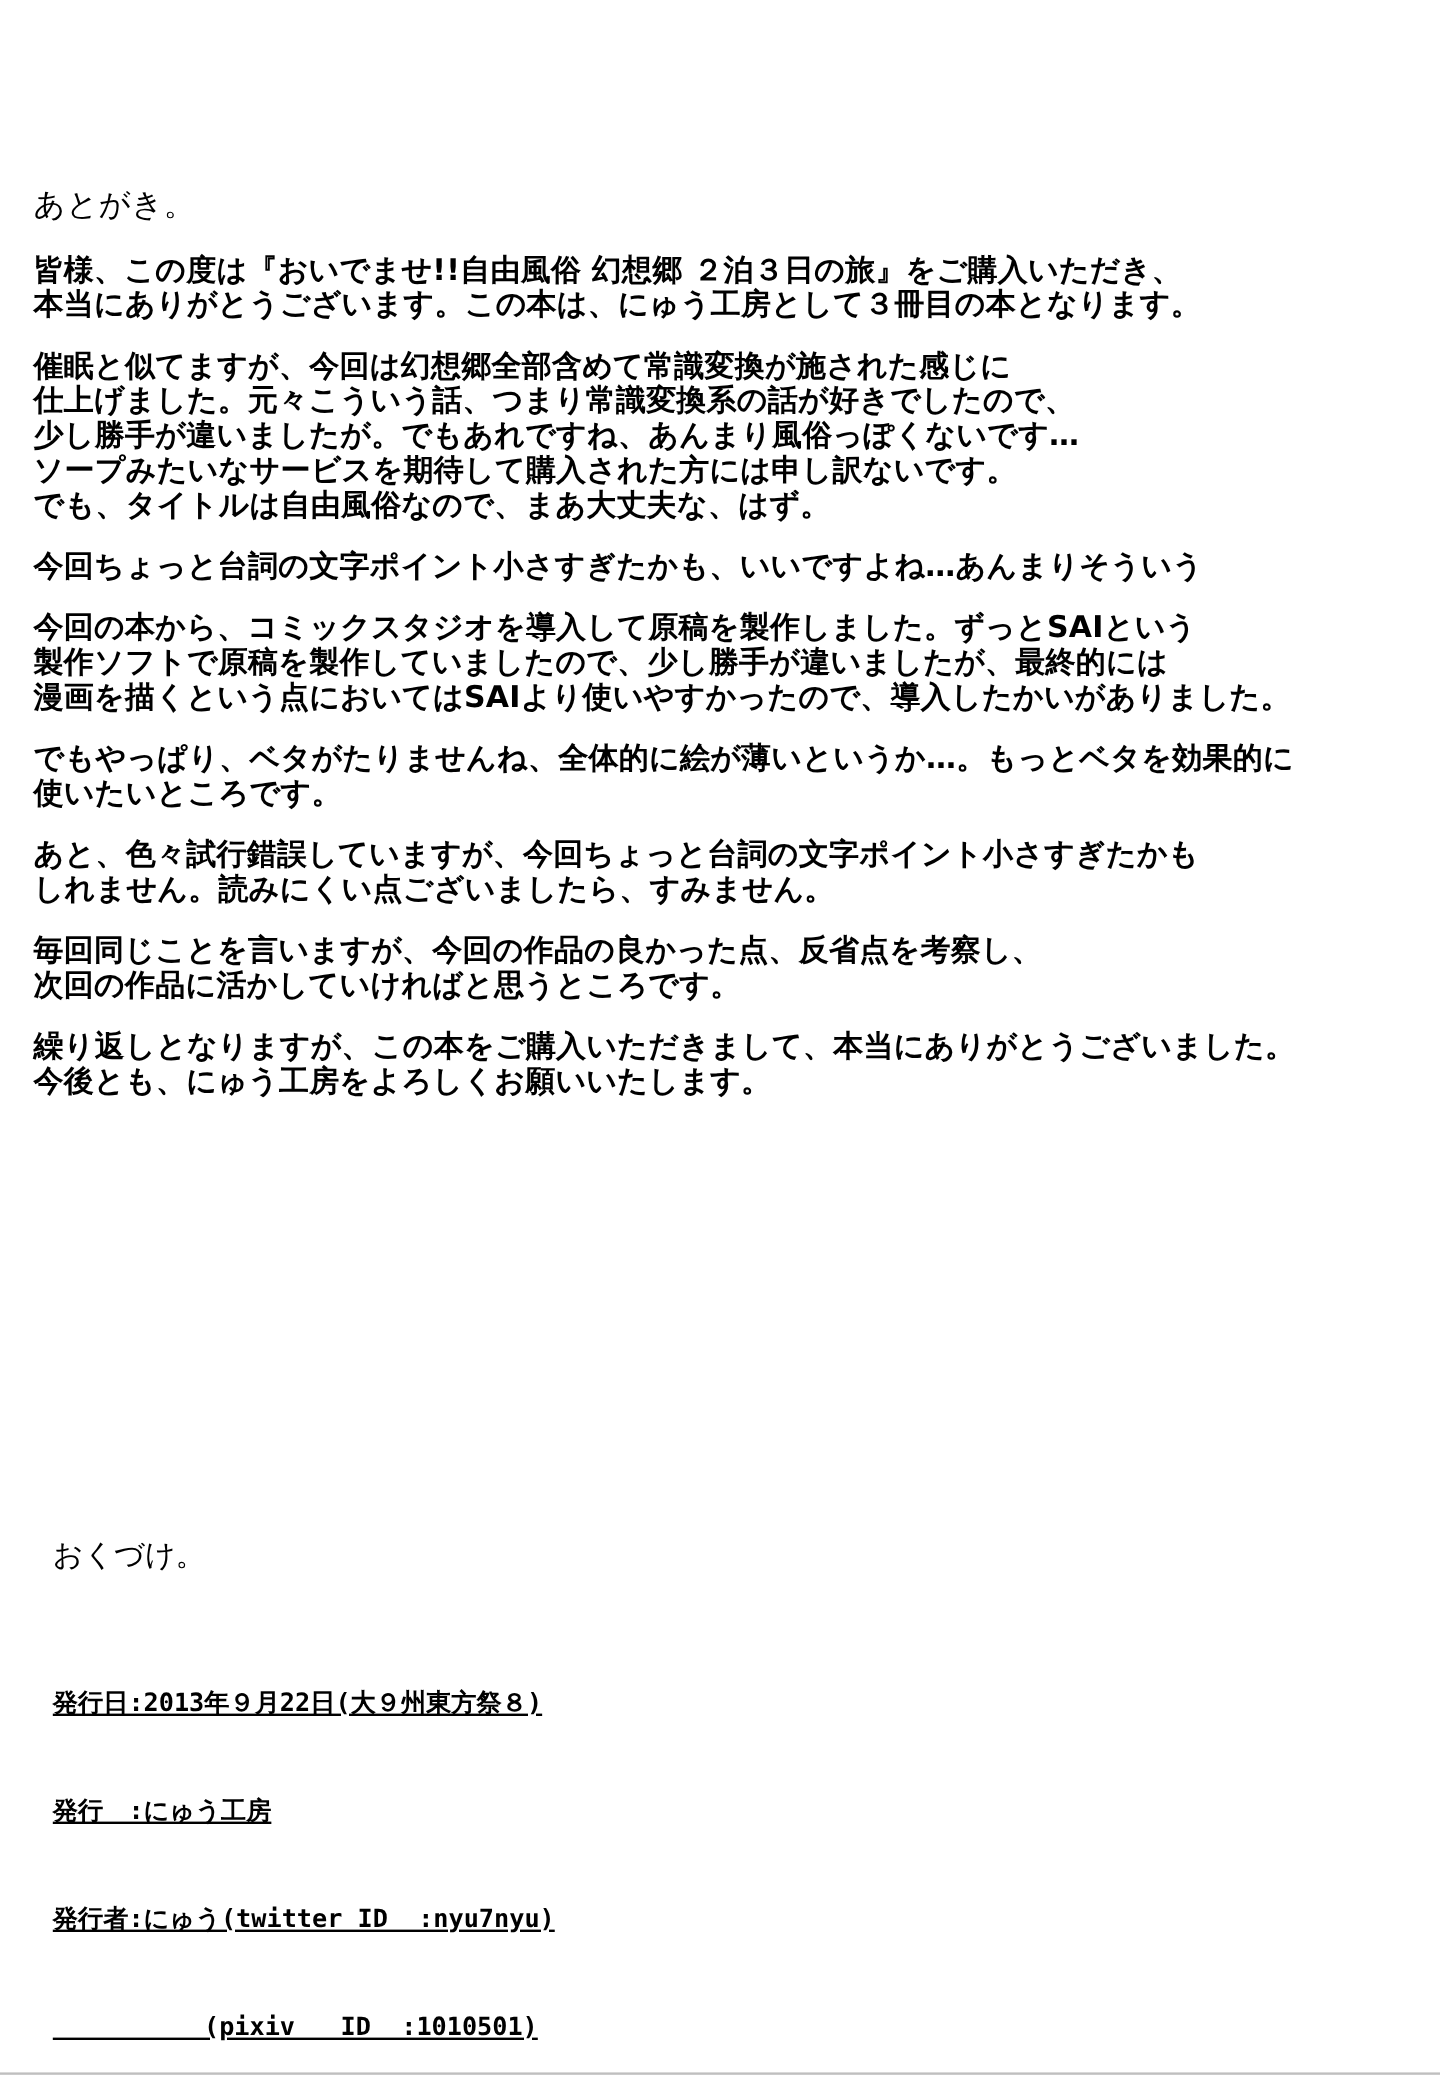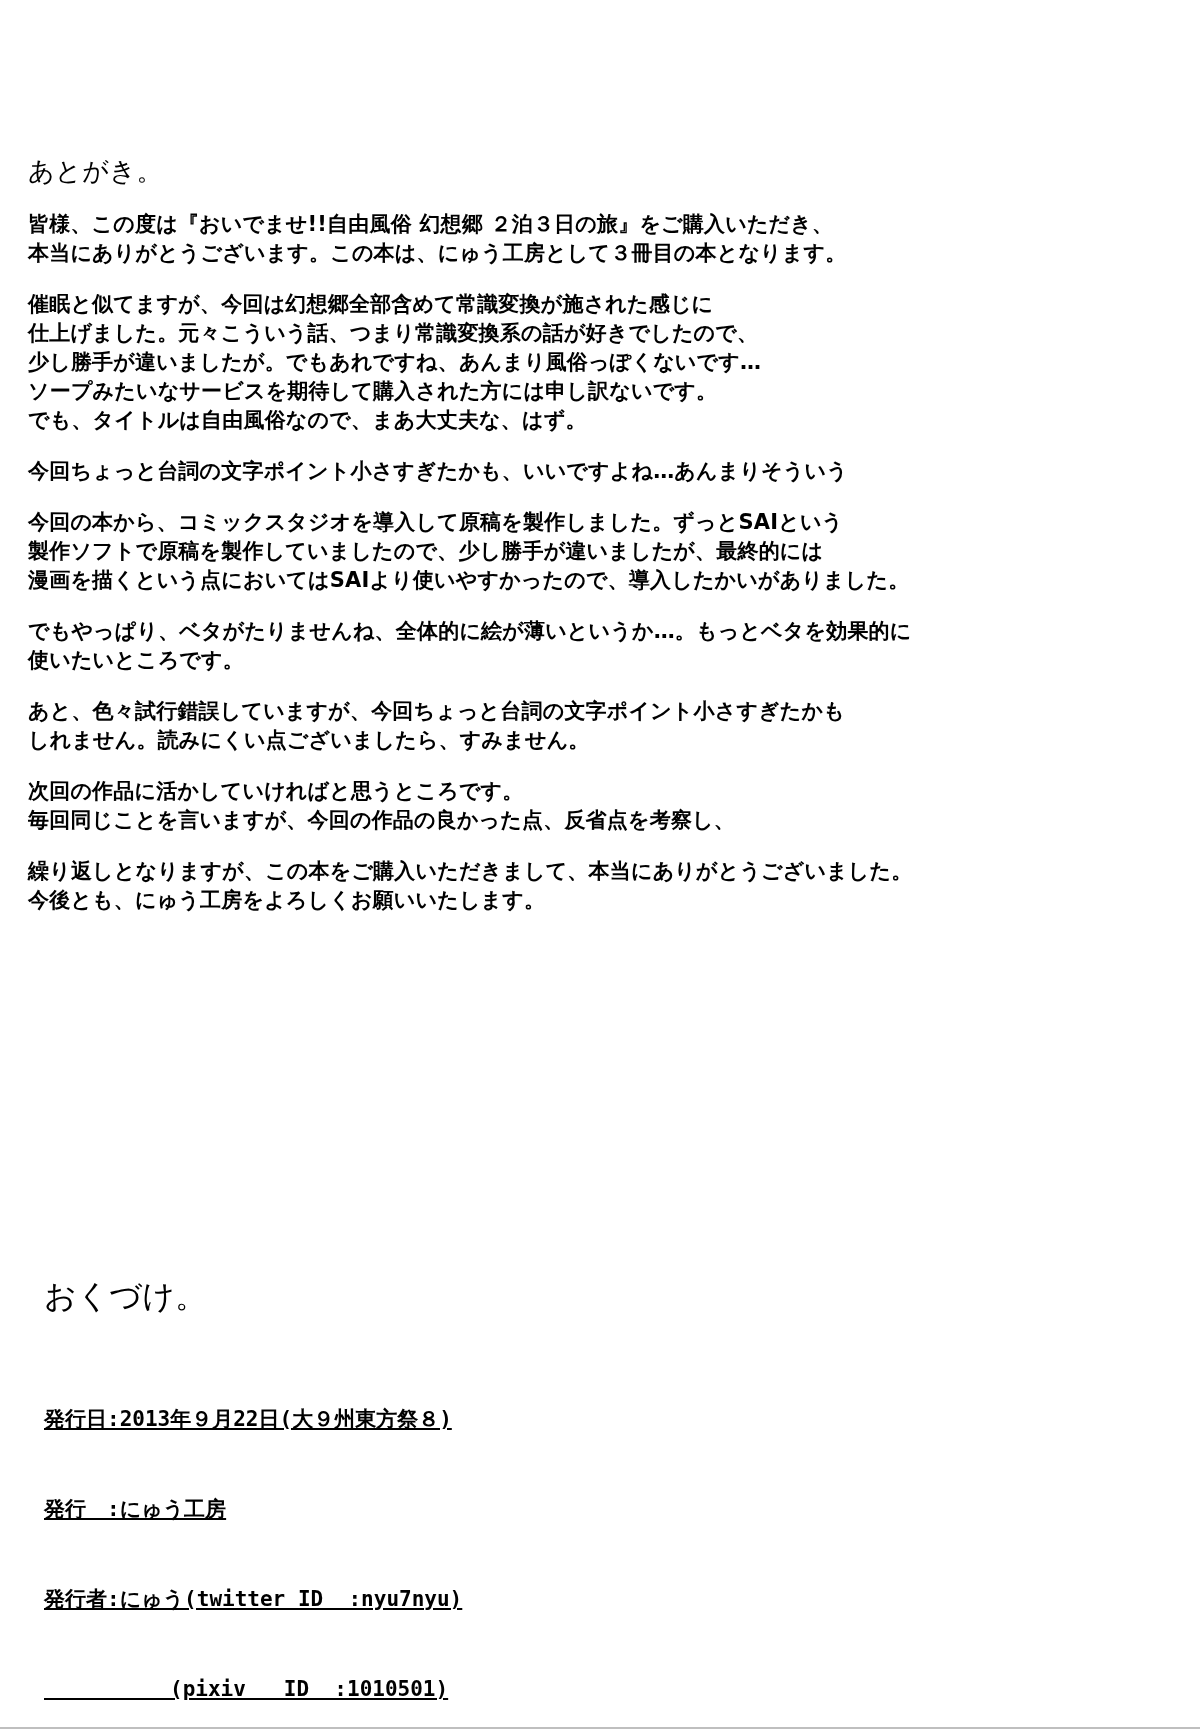--- a/index.html
+++ b/index.html
@@ -35,35 +35,35 @@
     margin: 0 0 22px 0;
     font-weight: 400;
   }
   .para {
     margin: 0 0 22px 0;
   }
   .para:last-child {
     margin-bottom: 0;
   }
   .line {
-    font-size: 21px;
+    font-size: 25px;
     line-height: 29px;
     letter-spacing: 0.2px;
     white-space: pre-wrap;
     font-weight: 700;
   }
   
   .colophon {
     position: absolute;
     left: 44px;
     top: 1278px;
     width: 1100px;
   }
   .colophon-heading {
-    font-size: 32px;
+    font-size: 25px;
     line-height: 36px;
     margin: 0 0 30px 0;
     font-weight: 400;
   }
   .colophon-lines {
     font-family: "DejaVu Sans Mono", "Liberation Mono", monospace;
     font-size: 21px;
     line-height: 30px;
     font-weight: 700;
     letter-spacing: 0px;
@@ -118,22 +118,22 @@
       <div class="line">でもやっぱり、ベタがたりませんね、全体的に絵が薄いというか…。もっとベタを効果的に</div>
       <div class="line">使いたいところです。</div>
     </div>
 
     <div class="para">
       <div class="line">あと、色々試行錯誤していますが、今回ちょっと台詞の文字ポイント小さすぎたかも</div>
       <div class="line">しれません。読みにくい点ございましたら、すみません。</div>
     </div>
 
     <div class="para">
+      <div class="line">毎回同じことを言いますが、今回の作品の良かった点、反省点を考察し、</div>
       <div class="line">次回の作品に活かしていければと思うところです。</div>
-      <div class="line">毎回同じことを言いますが、今回の作品の良かった点、反省点を考察し、</div>
     </div>
 
     <div class="para">
       <div class="line">繰り返しとなりますが、この本をご購入いただきまして、本当にありがとうございました。</div>
       <div class="line">今後とも、にゅう工房をよろしくお願いいたします。</div>
     </div>
   </section>
 
   <section class="colophon">
     <h2 class="colophon-heading">おくづけ。</h2>

